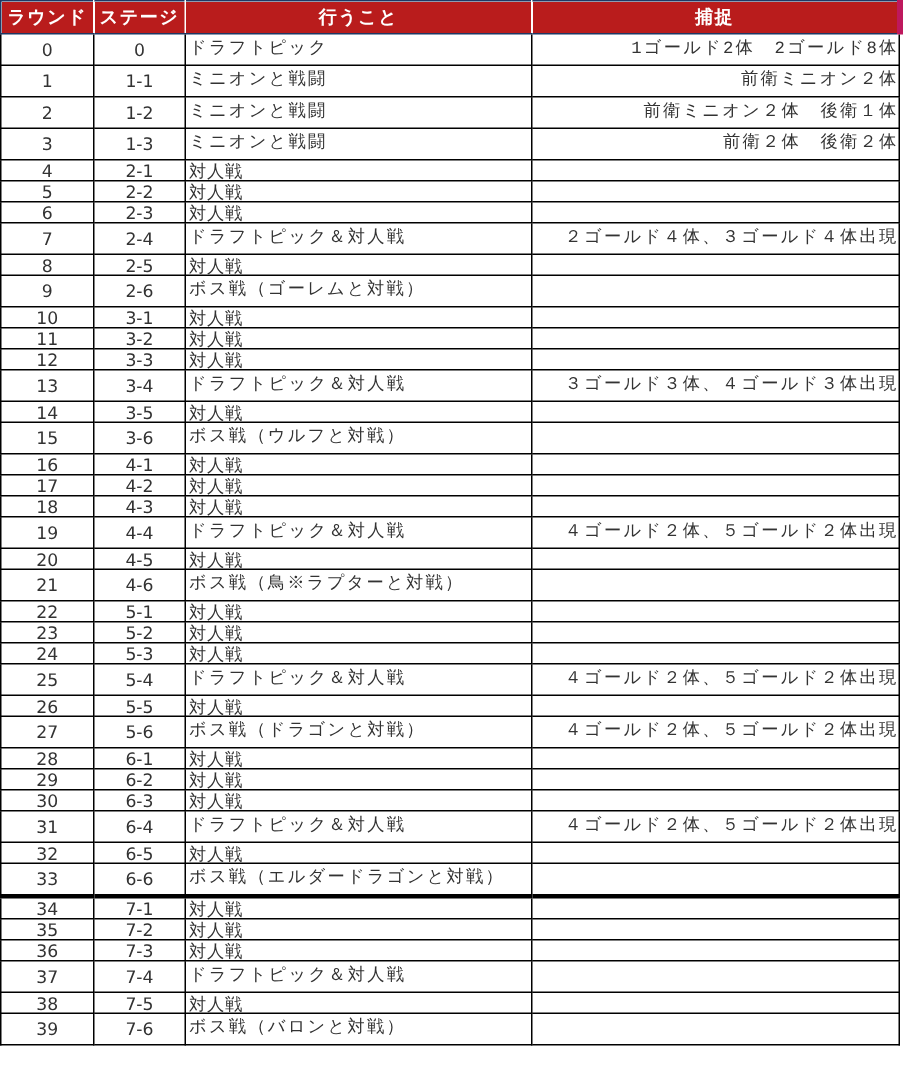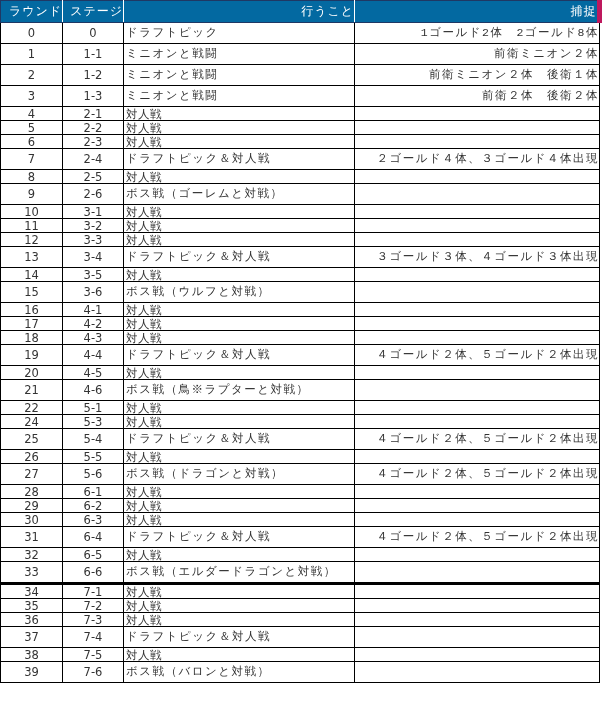--- a/index.html
+++ b/index.html
@@ -8,34 +8,33 @@
       border-collapse: collapse;
       table-layout: fixed;
       width: 599px;
       margin: 0;
     }
     table.sheet col.c-round { width: 62px; }
     table.sheet col.c-stage { width: 61px; }
     table.sheet col.c-todo { width: 231px; }
     table.sheet col.c-capture { width: 245px; }
     thead th {
-      background: #0369a1;
+      background: #b91c1c;
       color: #ffffff;
-      font-weight: normal;
+      font-weight: bold;
       font-size: 12px;
       height: 21px;
       padding: 0;
       border: 1px solid #1f3864;
       border-right: 1px solid #ffffff;
       letter-spacing: 1px;
       white-space: nowrap;
       overflow: hidden;
-      text-align: right;
     }
-    thead th:last-child { border-right: 6px solid #be185d; }
+    thead th:last-child { border-right: 4px solid #be185d; }
     tbody td {
       border: 1px solid #000000;
       font-size: 11.5px;
       color: #333333;
       padding: 0 0 0 2px;
       white-space: nowrap;
       overflow: hidden;
       line-height: 12px;
     }
     tbody td.num { text-align: center; padding: 0; }
@@ -197,20 +196,26 @@
         <td class="text">ボス戦（鳥※ラプターと対戦）</td>
         <td class="text capture"></td>
       </tr>
       <tr class="short">
         <td class="num">22</td>
         <td class="num">5-1</td>
         <td class="text">対人戦</td>
         <td class="text capture"></td>
       </tr>
       <tr class="short">
+        <td class="num">23</td>
+        <td class="num">5-2</td>
+        <td class="text">対人戦</td>
+        <td class="text capture"></td>
+      </tr>
+      <tr class="short">
         <td class="num">24</td>
         <td class="num">5-3</td>
         <td class="text">対人戦</td>
         <td class="text capture"></td>
       </tr>
       <tr class="tall">
         <td class="num">25</td>
         <td class="num">5-4</td>
         <td class="text">ドラフトピック＆対人戦</td>
         <td class="text capture">４ゴールド２体、５ゴールド２体出現</td>

